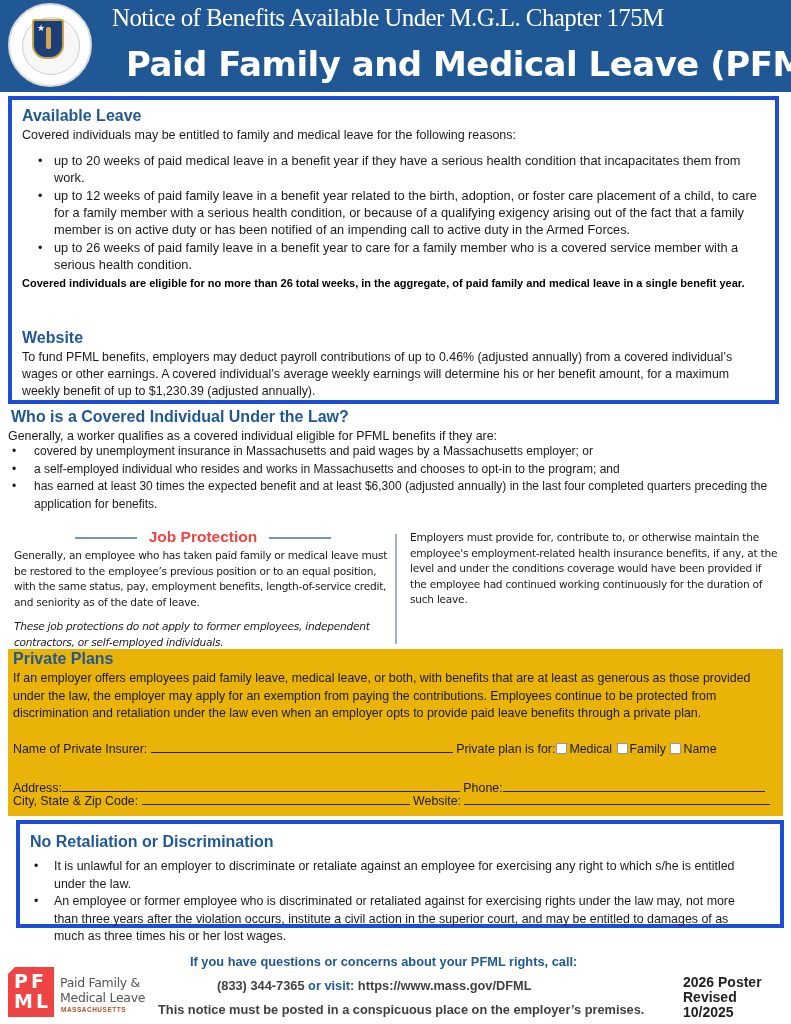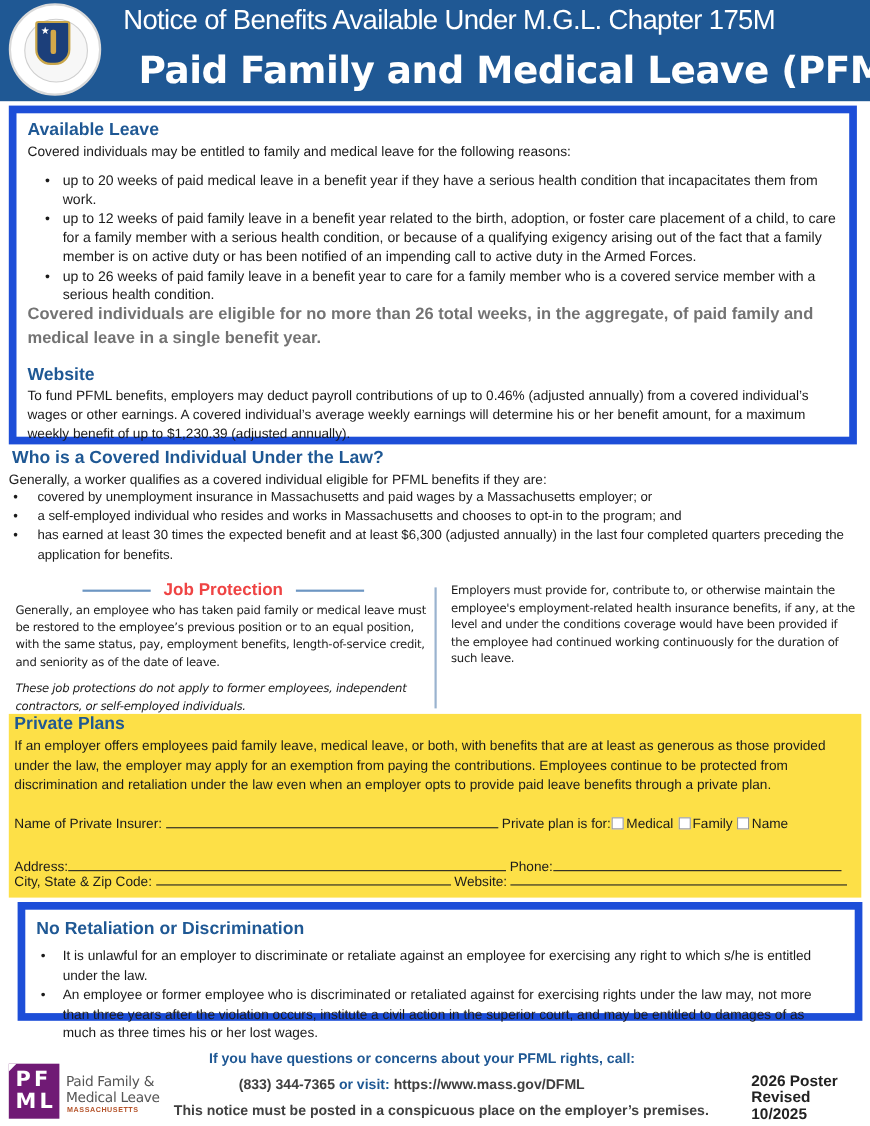--- a/index.html
+++ b/index.html
@@ -7,71 +7,71 @@
          font-family:"Liberation Sans", sans-serif; color:#1a1a1a; }
   .header { position:absolute; left:0; top:0; width:791px; height:92px; background:#1f5894; }
   .seal { position:absolute; left:8px; top:3px; width:84px; height:84px; border-radius:50%;
           background:#ffffff; border:2px solid #d9d9d9; box-sizing:border-box; }
   .seal-inner { position:absolute; left:12px; top:12px; width:56px; height:56px; border-radius:50%;
           border:1px solid #cfcfcf; background:#f7f7f7; }
   .shield { position:absolute; left:22px; top:14px; width:28px; height:36px; background:#1c3f7a;
           border-radius:3px 3px 14px 14px; border:2px solid #c9a64a; }
   .shield-star { position:absolute; left:3px; top:3px; color:#fff; font-size:9px; line-height:9px; }
   .shield-figure { position:absolute; left:12px; top:6px; width:5px; height:22px; background:#d4a84a; border-radius:2px; }
-  .h-sub { position:absolute; left:112px; top:4px; color:#ffffff; font-size:25px; font-family:Liberation Sans, sans-serif;
+  .h-sub { position:absolute; left:112px; top:4px; color:#ffffff; font-size:25px; font-family:Liberation Serif, serif;
           letter-spacing:-0.6px; white-space:nowrap; }
   .h-main { position:absolute; left:126px; top:44px; color:#ffffff; font-size:34px; font-weight:bold;
           font-family:"DejaVu Sans", sans-serif; letter-spacing:-0.5px; white-space:nowrap; }
 
-  .box { position:absolute; box-sizing:border-box; background:#fff; border:7px solid #1d4ed8;text-decoration:underline; }
+  .box { position:absolute; box-sizing:border-box; background:#fff; border:4px solid #1d4ed8;text-decoration:underline; }
   .sec-title { color:#1f5894; font-weight:bold; font-size:16px; }
   ul.bul { margin:0; padding:0; list-style:none; }
   ul.bul li { position:relative; padding-left:0; }
   ul.bul li::before { content:"\2022"; position:absolute; }
 
   #avail { left:8px; top:96px; width:771px; height:308px; }
   #avail .sec-title { position:absolute; left:10px; top:7px; }
   #avail .intro { position:absolute; left:10px; top:28px; font-size:12.5px; }
   #avail ul { position:absolute; left:42px; top:52px; width:720px; font-size:12.8px; line-height:17px; }
   #avail ul li { margin-bottom:1px; }
   #avail ul li::before { left:-16px; }
-  #avail .callout { position:absolute; left:10px; top:172px; width:740px; color:#737373; font-weight:bold;
-          font-size:15px; line-height:22px; }
+  #avail .callout { position:absolute; left:10px; top:172px; width:740px; color:#000000; font-weight:bold;
+          font-size:11px; line-height:22px; }
   #avail .ben-title { position:absolute; left:10px; top:229px; }
   #avail .ben-txt { position:absolute; left:10px; top:249px; width:740px; font-size:12.4px; line-height:17px; }
 
   #who { position:absolute; left:8px; top:408px; width:775px; }
   #who .sec-title { margin-left:3px; }
   #who .intro { font-size:12.4px; margin-top:3px; }
   #who ul { margin-left:26px; font-size:12px; line-height:17.5px; }
   #who ul li::before { left:-22px; }
 
   .col { position:absolute; top:528px; }
   .col-title { position:relative; text-align:center; color:#ef4444; font-weight:bold; font-size:15.5px; }
   .col-title .rule { display:inline-block; width:62px; height:2px; background:#6d96c2; vertical-align:middle; margin:0 12px; }
   .col-txt { font-size:10.6px; line-height:15.5px; margin-top:2px; font-family:"DejaVu Sans", sans-serif; letter-spacing:-0.25px; }
   .col-txt.it { font-style:italic; margin-top:9px; }
   #jobcol { left:14px; width:378px; }
   #healthcol { left:410px; width:370px; }
   .vdivider { position:absolute; left:395px; top:534px; width:2px; height:110px; background:#9ab3cf; }
 
-  #private { position:absolute; left:8px; top:649px; width:775px; height:167px; background:#fde047; }
+  #private { position:absolute; left:8px; top:649px; width:775px; height:167px; background:#eab308; }
   #private .sec-title { position:absolute; left:5px; top:1px; }
   #private .p-txt { position:absolute; left:5px; top:21px; width:760px; font-size:12.4px; line-height:17.5px; }
   .form-row { position:absolute; left:5px; font-size:12.4px; white-space:nowrap; }
   .line { display:inline-block; border-bottom:1px solid #222; height:12px; vertical-align:baseline; }
   .chk { display:inline-block; width:11px; height:11px; border:1px solid #999; background:#fff; vertical-align:-1px; margin:0 2px 0 1px; box-sizing:border-box; }
 
   #noret { left:16px; top:820px; width:768px; height:108px; }
   #noret .sec-title { position:absolute; left:10px; top:9px; }
   #noret ul { position:absolute; left:34px; top:34px; width:700px; font-size:12.4px; line-height:17.5px; }
   #noret ul li::before { left:-20px; }
 
   .footer-logo { position:absolute; left:8px; top:967px; }
-  .pfml-block { position:absolute; left:0; top:0; width:46px; height:50px; background:#701a75; }
+  .pfml-block { position:absolute; left:0; top:0; width:46px; height:50px; background:#ef4444; }
   .pfml-fold { position:absolute; left:0; top:0; width:0; height:0; border-top:7px solid #fff; border-right:7px solid transparent; }
   .pfml-letters { position:absolute; left:6px; top:4px; color:#fff; font-weight:bold; font-size:19px; line-height:20px; letter-spacing:3px; font-family:"DejaVu Sans", sans-serif; }
   .pfml-name { position:absolute; left:52px; top:8px; color:#555; font-size:12.5px; line-height:15px; white-space:nowrap; font-family:"DejaVu Sans", sans-serif; letter-spacing:-0.3px; }
   .pfml-state { position:absolute; left:53px; top:39px; color:#b5532a; font-size:6.5px; font-weight:bold; letter-spacing:0.5px; }
   .foot-q { position:absolute; left:190px; top:954px; color:#1f5894; font-weight:bold; font-size:12.8px; }
   .foot-contact { position:absolute; left:217px; top:978px; font-size:12.8px; font-weight:bold; color:#404040; white-space:nowrap; }
   .foot-contact .or { color:#1f5894; }
   .foot-post { position:absolute; left:158px; top:1002px; font-size:12.8px; font-weight:bold; color:#404040; white-space:nowrap; }
   .foot-ver { position:absolute; left:683px; top:975px; font-size:14px; font-weight:bold; color:#222; line-height:15px; }
 </style>

